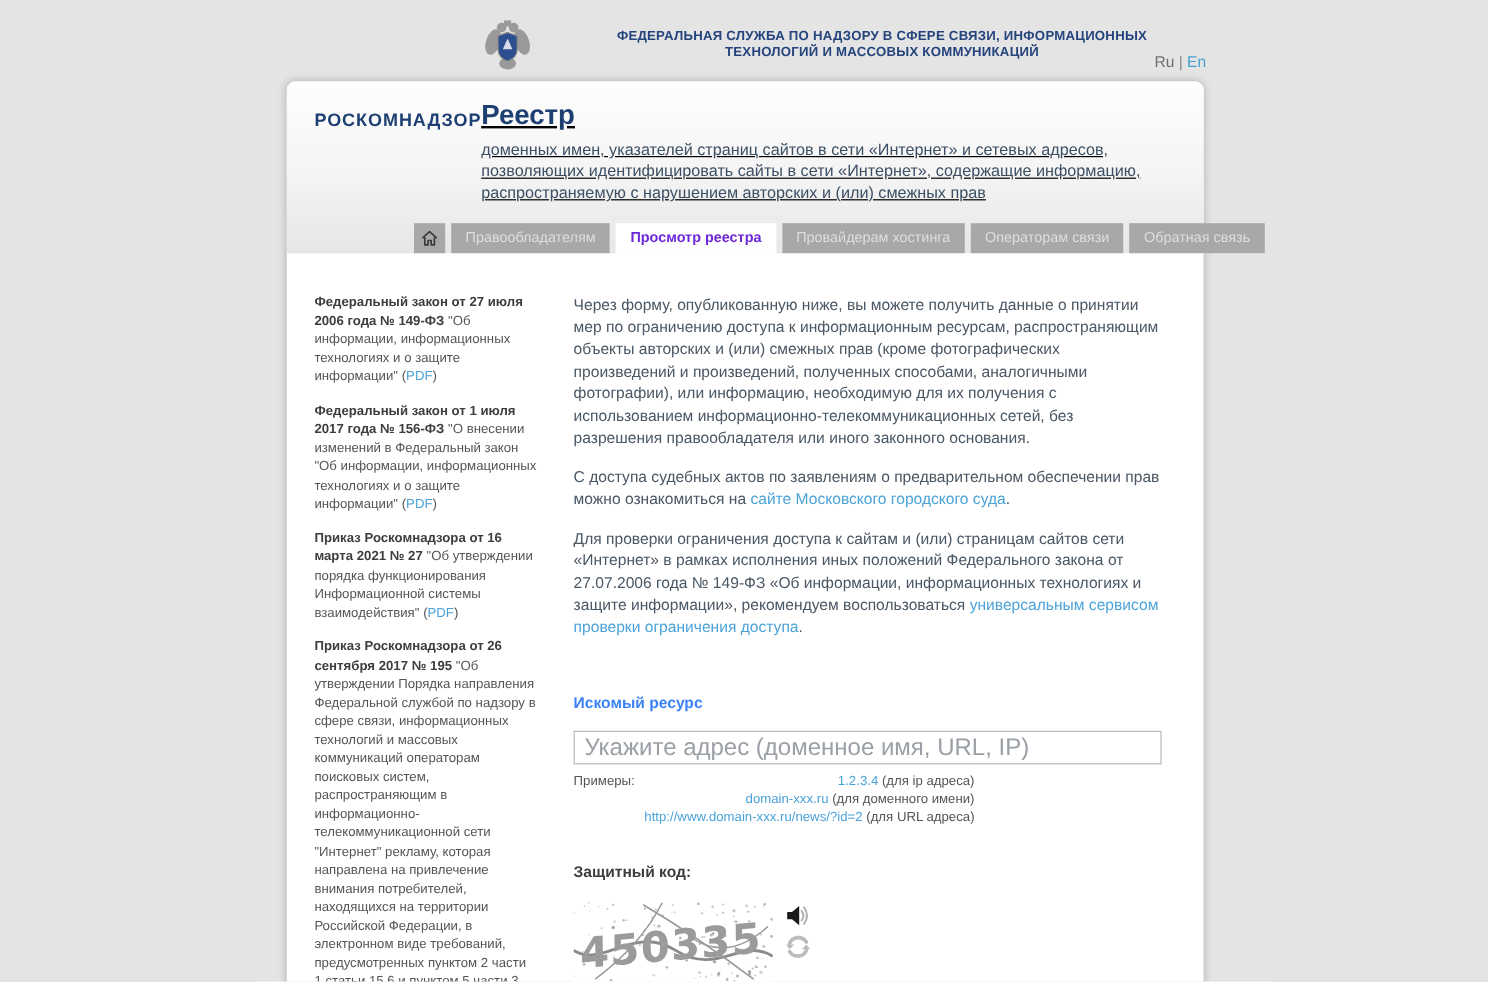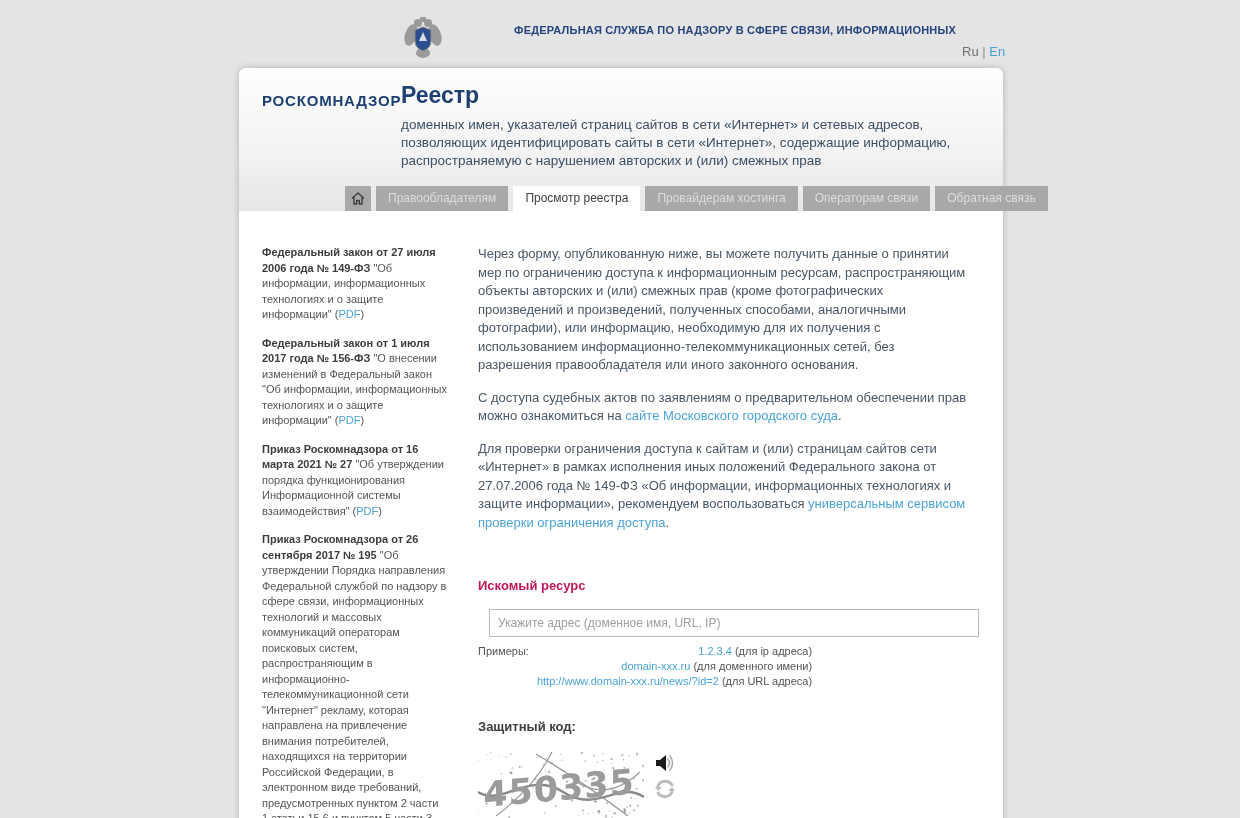--- a/index.html
+++ b/index.html
@@ -27,48 +27,48 @@
     box-shadow:0 0 7px rgba(0,0,0,.22);
   }
   .card-head{
     position:relative;height:143px;border-radius:7px 7px 0 0;
     background:linear-gradient(#fefefe 0%,#f4f4f4 55%,#e6e6e6 100%);
   }
   .logo-text{
     position:absolute;left:23px;top:24px;
     font-size:15px;font-weight:bold;color:#1d3f72;letter-spacing:.8px;
   }
-  .reestr-block{position:absolute;left:162px;top:14px;width:600px;}
+  .reestr-block{position:absolute;left:162px;top:14px;width:600px;text-decoration:underline;}
   .reestr-title{margin:0 0 7px 0;font-size:23px;font-weight:bold;color:#1d3f72;}
   .reestr-subtitle{font-size:13.5px;line-height:18px;color:#3c4f63;width:592px;}
   
   .tabs{position:absolute;left:106px;bottom:0;display:flex;gap:5px;align-items:center;}
   .tab{
     height:25px;line-height:25px;padding:0 12px;background:#a8a8a8;
     font-size:12px;color:#dedede;white-space:nowrap;
   }
   .tab-home{width:26px;padding:0;display:flex;align-items:center;justify-content:center;}
-  .tab.active{background:#ffffff;color:#404040;font-weight:normal;}
+  .tab.active{background:#ffffff;color:#6d28d9;font-weight:bold;}
   
   .card-body{display:flex;padding-top:34px;}
   .sidebar{width:185px;margin-left:23px;flex:none;}
   .sb-item{margin:0 0 13px 0;font-size:11px;line-height:15.5px;color:#555555;}
   .sb-item b{color:#3d3d3d;}
   .sb-link::before{content:"(";color:#555555;}
   .sb-link::after{content:")";color:#555555;}
   .sb-link a{color:#4ba3da;}
   .main{width:490px;margin-left:31px;flex:none;}
   .para{margin:0 0 14px 0;font-size:13px;line-height:18.5px;color:#4a5764;}
   .para a{color:#4ba3da;}
   
-  .form-label{margin:46px 0 0 0;font-size:13px;font-weight:bold;color:#be185d;}
+  .form-label{margin:46px 0 0 0;font-size:13px;font-weight:bold;color:#3b82f6;}
   .resource-input{
     box-sizing:border-box;margin-top:16px;width:490px;height:28px;
-    border:1px solid #b9b9b9;padding:0 8px;font-size:12px;color:#444;
-    font-family:"Liberation Sans","DejaVu Sans",sans-serif;background:#fff;margin-left:11px;
+    border:1px solid #b9b9b9;padding:0 8px;font-size:20px;color:#444;
+    font-family:"Liberation Sans","DejaVu Sans",sans-serif;background:#fff;
   }
   .resource-input::placeholder{color:#9aa0a6;opacity:1;}
   .examples{display:flex;margin-top:7px;font-size:11px;color:#555555;line-height:15px;text-align:right;}
   .examples-label{flex:none;margin-right:8px;}
   .example-row a{color:#4ba3da;}
   .captcha-label{margin-top:30px;font-size:13px;font-weight:bold;color:#3d3d3d;}
   .captcha-row{display:flex;margin-top:18px;}
   .captcha-box{width:166px;height:67px;background:#ffffff;flex:none;}
   .captcha-icons{display:flex;flex-direction:column;margin-left:10px;gap:4px;}
   .icon-btn{width:22px;height:22px;border:none;background:transparent;padding:0;cursor:pointer;}
@@ -84,20 +84,21 @@
       <circle cx="14" cy="8" r="4"></circle>
       <circle cx="24" cy="8" r="4"></circle>
       <rect x="16" y="2" width="6" height="5"></rect>
       <ellipse cx="19" cy="38" rx="7" ry="5"></ellipse>
     </g>
     <path d="M19 12 L27 15 L27 26 Q27 33 19 36 Q11 33 11 26 L11 15 Z" fill="#2b4f8e" stroke="#8a8a8a" stroke-width="1"></path>
     <path d="M19 17 L23 26 L15 26 Z" fill="#d7dce6"></path>
   </svg>
   <div class="org-name">
     <div>ФЕДЕРАЛЬНАЯ СЛУЖБА ПО НАДЗОРУ В СФЕРЕ СВЯЗИ, ИНФОРМАЦИОННЫХ</div>
+    <div>ТЕХНОЛОГИЙ И МАССОВЫХ КОММУНИКАЦИЙ</div>
   </div>
   <div class="lang-switch">
     <span class="lang-ru">Ru</span>
     <span>|</span>
     <a class="lang-en">En</a>
   </div>
 </div>
 
 <div class="card">
 

